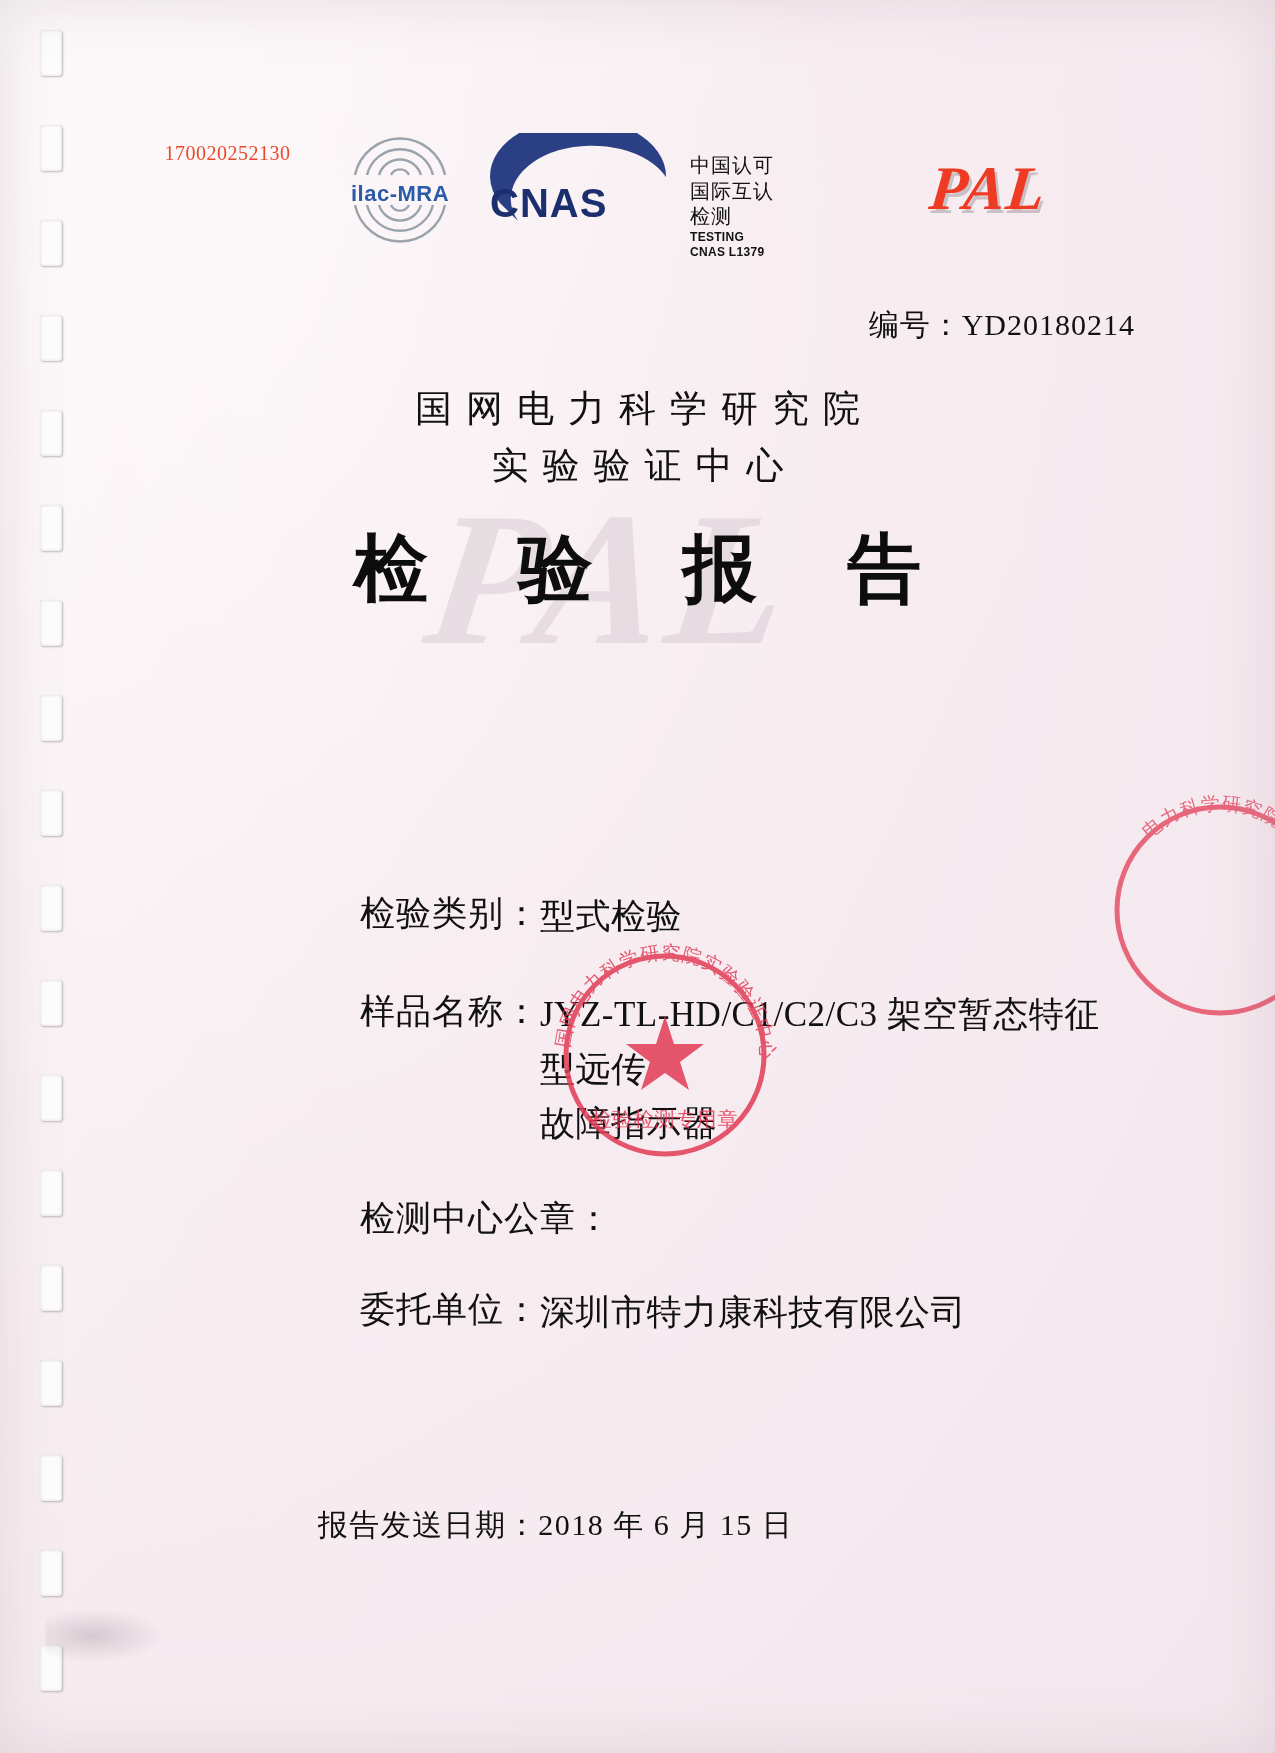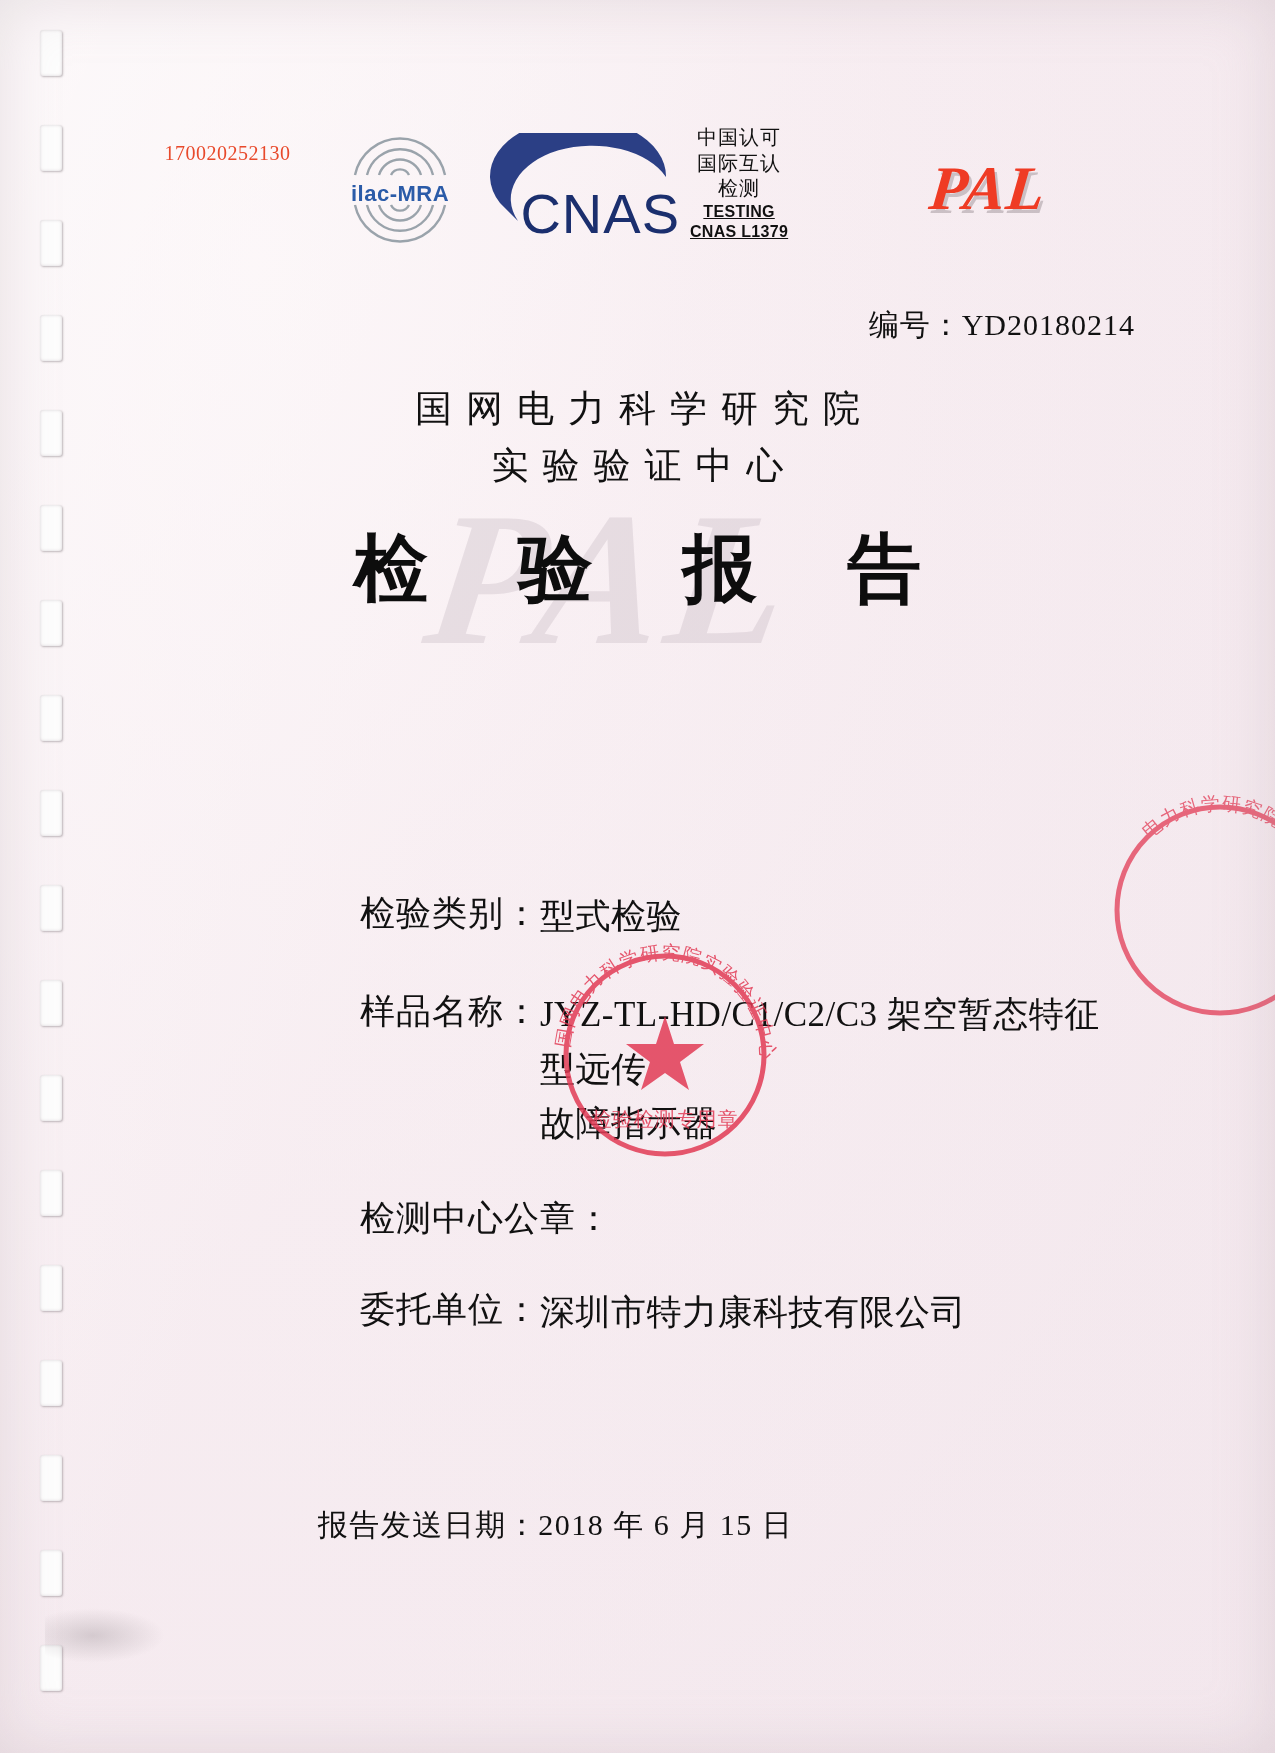--- a/index.html
+++ b/index.html
@@ -107,47 +107,45 @@
     left: 350px;
     top: 8px;
     width: 190px;
     height: 120px;
   }
   .cnas-text {
     position: absolute;
     left: 0;
     top: 48px;
     width: 190px;
-    text-align: right;
+    text-align: left;
     font-family: "Liberation Sans", sans-serif;
-    font-weight: normal;
-    font-size: 56px;
+    font-weight: bold;
+    font-size: 40px;
     color: #1b2f6e;
     letter-spacing: 1px;
   }
 
   .cnas-caption {
     position: absolute;
     left: 550px;
-    top: 0;
+    top: 28px;
     line-height: 1.28;
     color: #111;
-    text-align: center;
   }
   .cnas-caption .cn {
     font-family: "Liberation Sans", sans-serif;
     font-size: 20px;
     letter-spacing: 1px;
   }
   .cnas-caption .en {
     font-family: "Liberation Sans", sans-serif;
-    font-size: 16px;
+    font-size: 12px;
     font-weight: bold;
     letter-spacing: 0.3px;
-    text-decoration: underline;
   }
 
   .pal-logo {
     position: absolute;
     left: 790px;
     top: 28px;
     font-family: "Liberation Serif", serif;
     font-style: italic;
     font-weight: bold;
     font-size: 62px;

